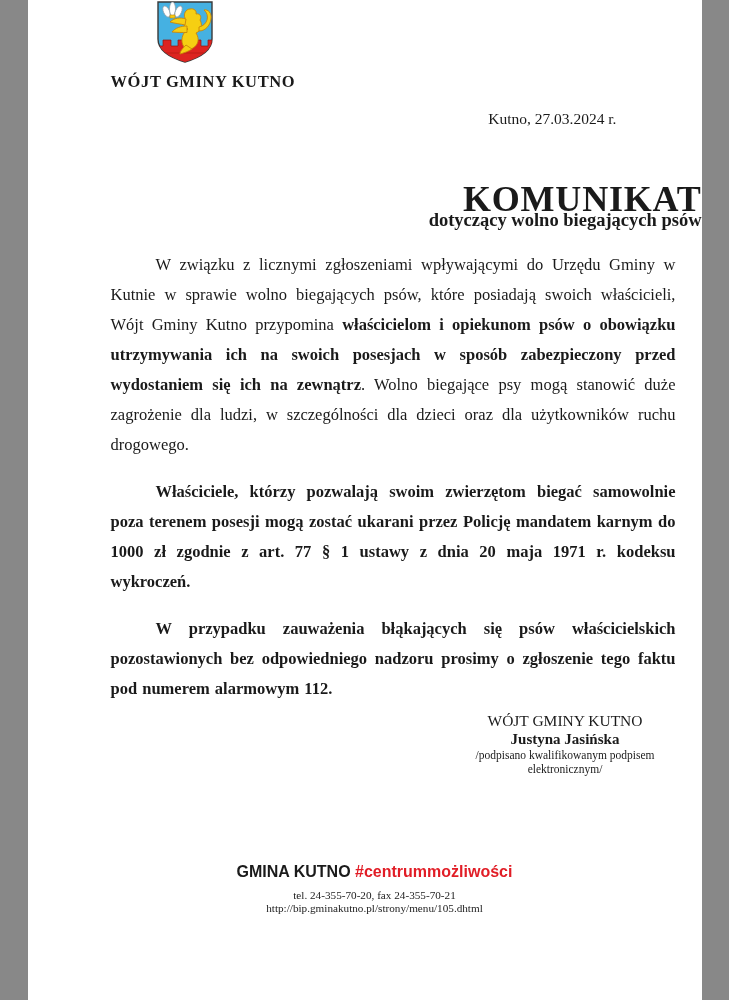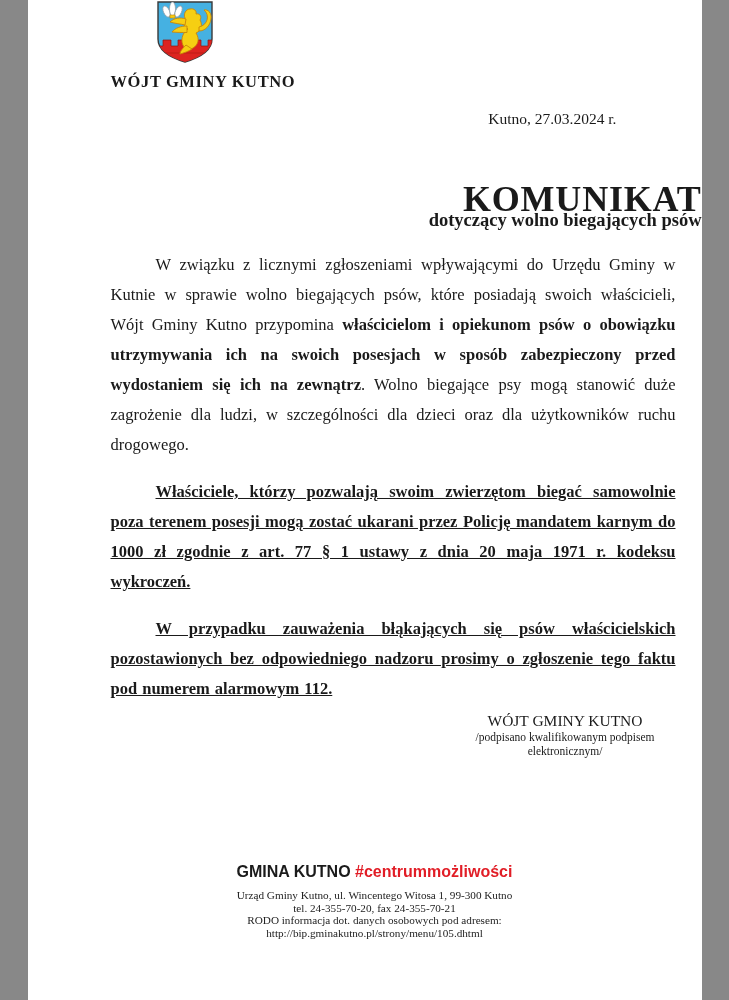--- a/index.html
+++ b/index.html
@@ -34,21 +34,21 @@
     text-align:right; font-size:18.5px; font-weight:bold;
   }
   
   .content { position:absolute; left:83px; top:250px; width:565px; }
   .content p {
     text-align:justify; text-indent:45px;
     font-size:16.5px; line-height:30px;
     margin-bottom:17px;
     word-spacing:1px;
   }
-  .content p.bold { font-weight:bold;text-decoration:underline; }
+  .content p.bold { font-weight:bold; }
   
   .signature { position:absolute; left:415px; top:712px; width:245px; text-align:center; }
   .sig-title { font-size:15.5px; line-height:18px; }
   .sig-name  { font-size:15px; font-weight:bold; line-height:18px; }
   .sig-note  { font-size:11.5px; line-height:13.5px; margin:1px auto 0; width:215px; }
   
   .footer { position:absolute; left:0; top:862px; width:100%; text-align:center;padding-left:20px; }
   .brand-line { font-family:"Liberation Sans", sans-serif; font-size:16px; font-weight:bold; line-height:19px; }
   .brand-black { color:#1a1a1a; }
   .brand-red { color:#e11d26; }
@@ -97,29 +97,28 @@
   <div class="doc-subtitle">dotyczący wolno biegających psów</div>
 
   <div class="content">
     <p><span>W związku z licznymi zgłoszeniami wpływającymi do Urzędu Gminy w Kutnie w sprawie wolno biegających psów, które posiadają swoich właścicieli, Wójt Gminy Kutno przypomina </span><b>właścicielom i opiekunom psów o obowiązku utrzymywania ich na swoich posesjach w sposób zabezpieczony przed wydostaniem się ich na zewnątrz</b><span>. Wolno biegające psy mogą stanowić duże zagrożenie dla ludzi, w szczególności dla dzieci oraz dla użytkowników ruchu drogowego.</span></p>
     <p class="bold">Właściciele, którzy pozwalają swoim zwierzętom biegać samowolnie poza terenem posesji mogą zostać ukarani przez Policję mandatem karnym do 1000 zł zgodnie z art. 77 § 1 ustawy z dnia 20 maja 1971 r. kodeksu wykroczeń.</p>
     <p class="bold">W przypadku zauważenia błąkających się psów właścicielskich pozostawionych bez odpowiedniego nadzoru prosimy o zgłoszenie tego faktu pod numerem alarmowym 112.</p>
   </div>
 
   <div class="signature">
     <div class="sig-title">WÓJT GMINY KUTNO</div>
+    <div class="sig-name">Justyna Jasińska</div>
     <div class="sig-note">/podpisano kwalifikowanym podpisem elektronicznym/</div>
   </div>
 
   <div class="footer">
     <div class="brand-line">
       <span class="brand-black">GMINA KUTNO</span>
       <span class="brand-red">#centrummożliwości</span>
     </div>
     <div class="address">
-      <div>Urząd Gminy Kutno, ul. Wincentego Witosa 1, 99-300 Kutno</div>
       <div>tel. 24-355-70-20, fax 24-355-70-21</div>
-      <div>RODO informacja dot. danych osobowych pod adresem:</div>
       <div>http://bip.gminakutno.pl/strony/menu/105.dhtml</div>
     </div>
   </div>
 
 </div>
 
 </body></html>

